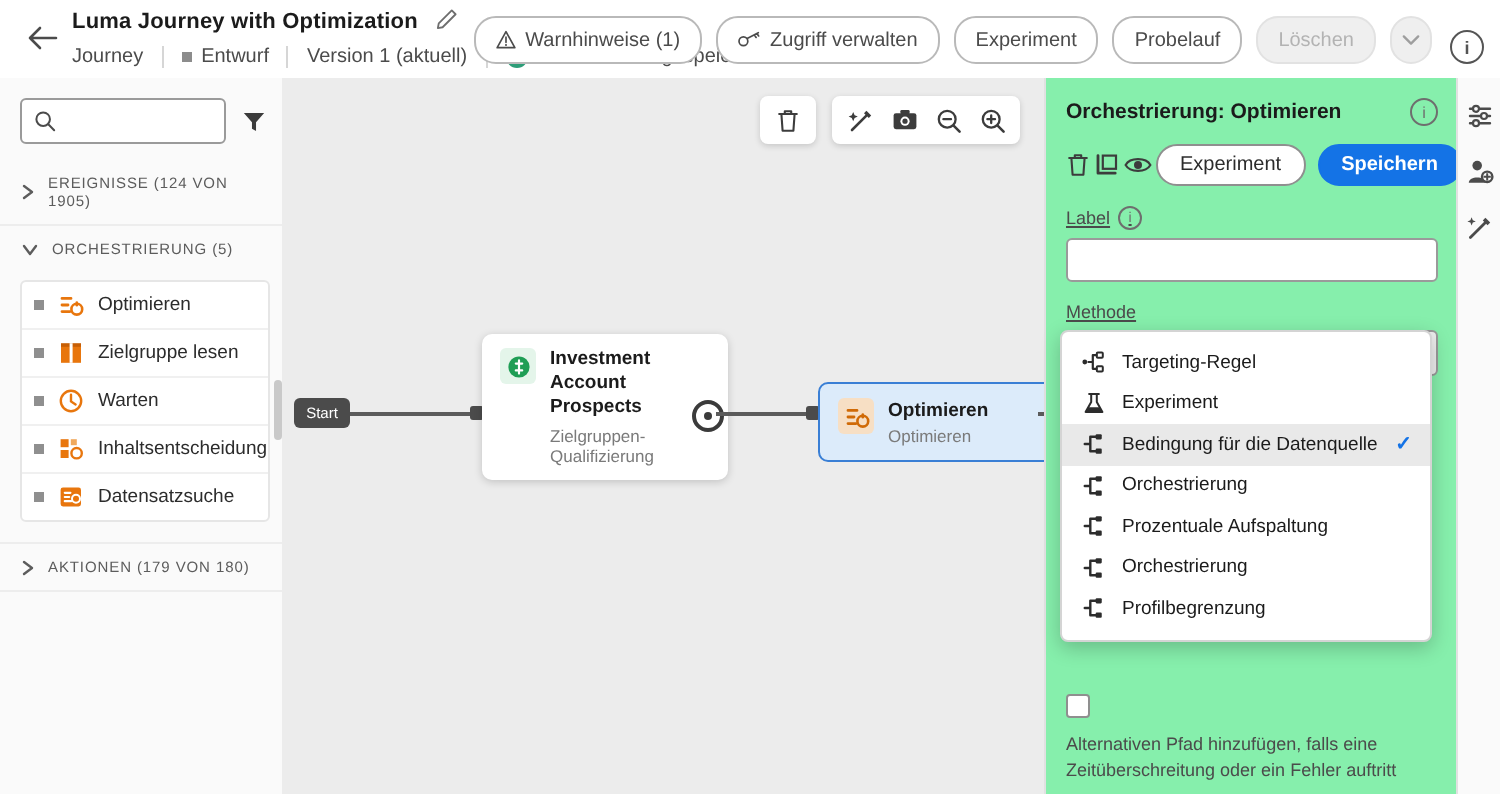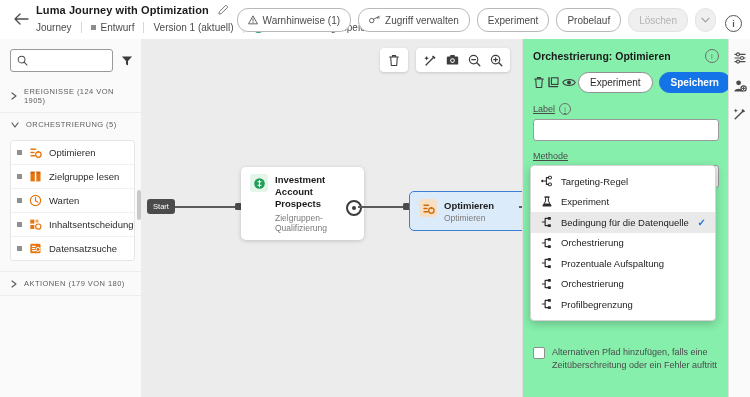--- a/index.html
+++ b/index.html
@@ -96,21 +96,21 @@
   .sel-label{font-size:9.5px;color:#1b1b1b;flex:1;}
   .chev-d{color:#3c3c3c;display:flex;align-items:center;}
 
   .dropdown{position:absolute;left:7px;top:126px;width:184px;background:#fff;border:1px solid #d4d4d4;border-radius:4px;
         box-shadow:0 3px 10px rgba(0,0,0,.22);padding:5px 0;z-index:20;}
   .opt{display:flex;align-items:center;gap:8px;height:20.5px;padding:0 9px;cursor:pointer;font-size:9.5px;color:#1b1b1b;}
   .opt.sel{background:#e9e9e9;}
   .opt .oic{width:13px;height:13px;flex:none;display:flex;align-items:center;justify-content:center;}
   .opt .chk{margin-left:auto;color:#1473e6;font-size:10px;font-weight:bold;}
 
-  .cbrow{position:absolute;left:10px;top:307px;width:186px;display:flex;gap:7px;align-items:flex-start;cursor:pointer;}
+  .cbrow{position:absolute;left:10px;top:307px;width:186px;display:flex;gap:7px;align-items:flex-start;cursor:pointer;flex-direction:column;}
   .cbox{width:10px;height:10px;border:1.2px solid #8f8f8f;border-radius:2px;background:#fff;flex:none;margin-top:1px;}
   .cbtext{font-size:9px;color:#4b4b4b;line-height:13px;}
 
   
   .rail{position:absolute;left:728px;top:39px;width:22px;height:358px;background:#fafafa;border-left:1px solid #e1e1e1;
         display:flex;flex-direction:column;align-items:center;padding-top:10px;gap:10px;}
   .rail-ic{width:18px;height:18px;display:flex;align-items:center;justify-content:center;cursor:pointer;color:#4b4b4b;}
 
   .scroll-handle{position:absolute;left:137px;top:190px;width:4px;height:30px;background:#c9c9c9;border-radius:2px;}
 </style>

